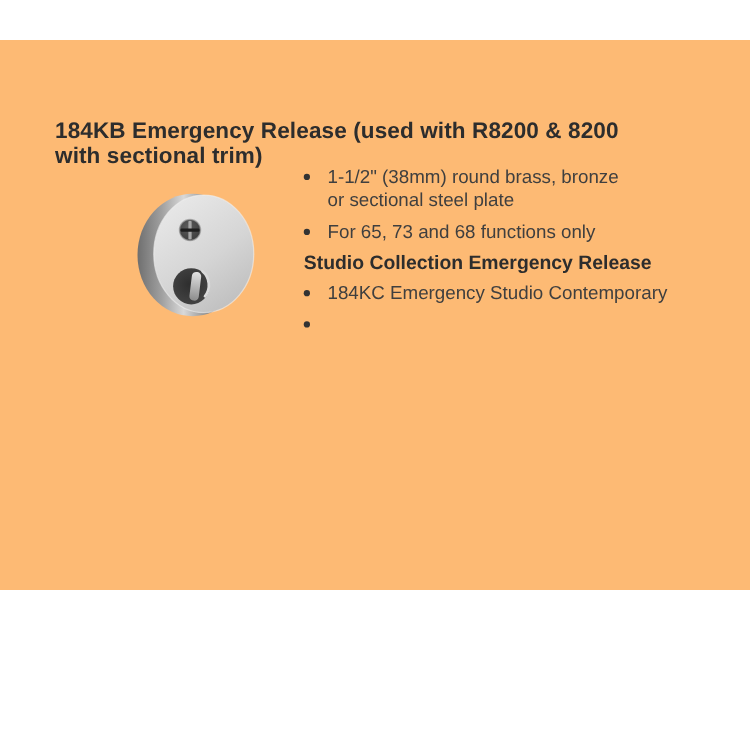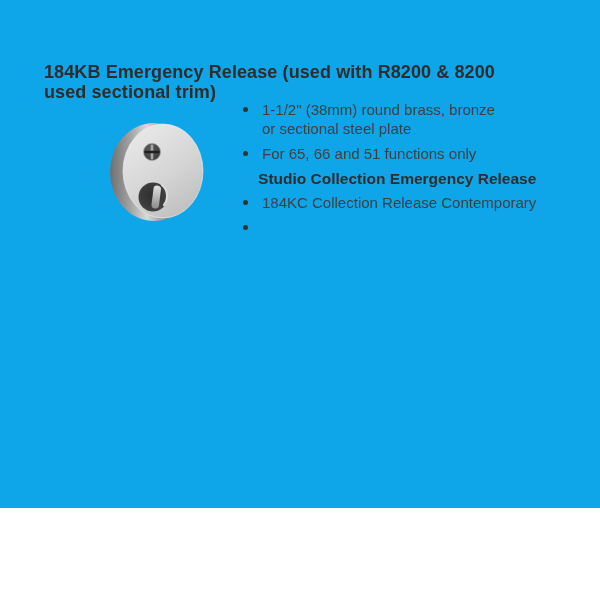--- a/index.html
+++ b/index.html
@@ -3,24 +3,25 @@
 <meta charset="utf-8">
 <style>
   html, body {
     margin: 0;
     padding: 0;
     background: #ffffff;
   }
   .page {
     position: relative;
     width: 600px;
-    height: 508px;
-    background: #0ea5e9;
+    height: 440px;
+    background: #fdba74;
     overflow: hidden;
     font-family: "Liberation Sans", sans-serif;
+    margin-top: 32px;
   }
   .title-block {
     position: absolute;
     left: 44px;
     top: 62px;
     color: #2d2d2d;
     font-size: 18px;
     font-weight: bold;
     line-height: 20px;
     letter-spacing: 0.1px;
@@ -60,31 +61,30 @@
     background: #333333;
   }
   .detail-text span { display: block; white-space: nowrap; }
   .detail-subheading {
     font-weight: bold;
     font-size: 15.5px;
     line-height: 19px;
     color: #2d2d2d;
     margin: 0 0 5px 0;
     white-space: nowrap;
-    text-align: right;
   }
 </style>
 </head>
 <body>
 
 <div class="page">
 
   <div class="title-block">
     <span class="title-line">184KB Emergency Release (used with R8200 &amp; 8200</span>
-    <span class="title-line">used sectional trim)</span>
+    <span class="title-line">with sectional trim)</span>
   </div>
 
   <svg class="product-photo" viewBox="0 0 114 114" aria-hidden="true">
     <defs>
       <linearGradient id="sideGrad" x1="0" y1="0" x2="1" y2="0">
         <stop offset="0" stop-color="#6f6f6f"></stop>
         <stop offset="0.22" stop-color="#a0a0a0"></stop>
         <stop offset="0.42" stop-color="#d9d9d9"></stop>
         <stop offset="0.68" stop-color="#7c7c7c"></stop>
         <stop offset="1" stop-color="#6f6f6f"></stop>
@@ -138,32 +138,32 @@
         <span>1-1/2" (38mm) round brass, bronze</span>
         <span>or sectional steel plate</span>
       </span>
     </div>
 
     <div class="detail-item">
       <span class="dot-cell">
           <span class="bullet-dot"></span>
         </span>
       <span class="detail-text">
-        <span>For 65, 66 and 51 functions only</span>
+        <span>For 65, 73 and 68 functions only</span>
       </span>
     </div>
 
     <div class="detail-subheading">Studio Collection Emergency Release</div>
 
     <div class="detail-item">
       <span class="dot-cell">
           <span class="bullet-dot"></span>
         </span>
       <span class="detail-text">
-        <span>184KC Collection Release Contemporary</span>
+        <span>184KC Emergency Studio Contemporary</span>
       </span>
     </div>
 
     <div class="detail-item">
       <span class="dot-cell">
           <span class="bullet-dot"></span>
         </span>
     </div>
 
   </div>

